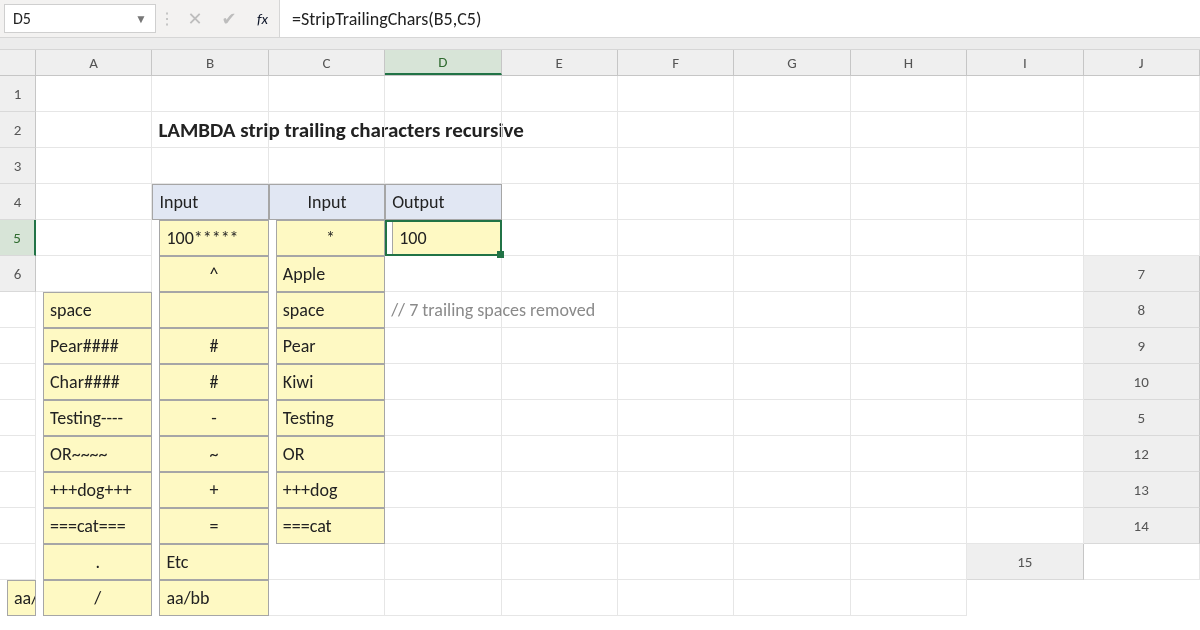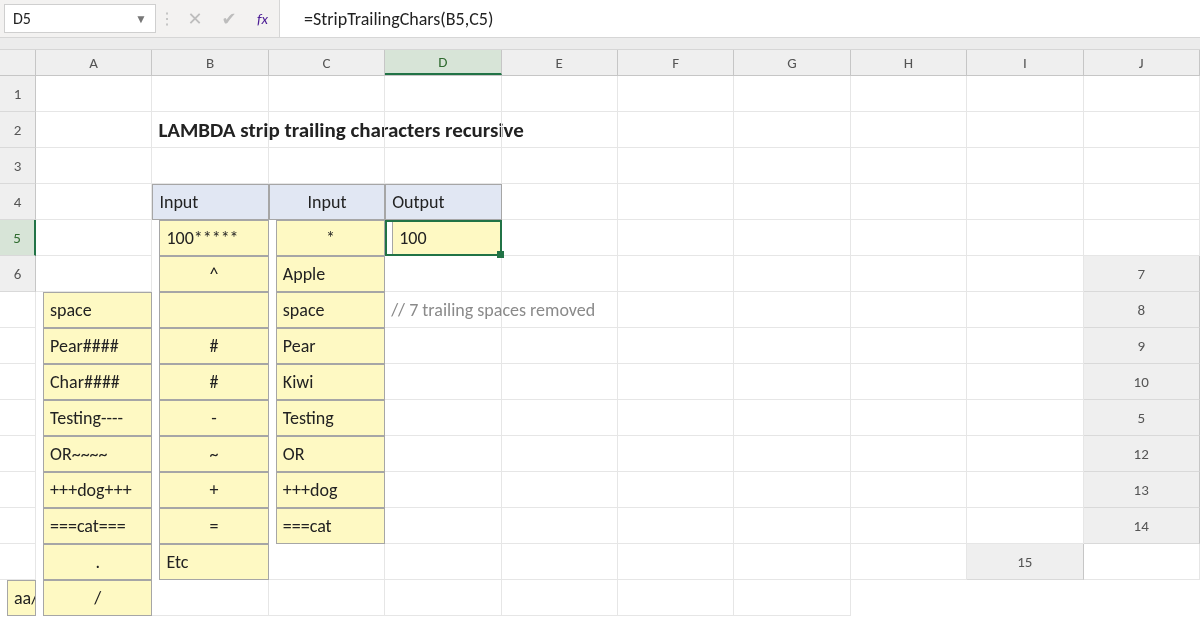--- a/index.html
+++ b/index.html
@@ -41,28 +41,28 @@
     color: #bdbdbd; font-size: 16px;
   }
   .fb-btn {
     width: 34px;
     display: flex; align-items: center; justify-content: center;
     color: #bdbdbd; font-size: 18px;
   }
   .fx-label {
     width: 34px;
     display: flex; align-items: center; justify-content: center;
-    color: #4c1d95; font-style: italic; font-size: 15px;
+    color: #0f172a; font-style: italic; font-size: 15px;
     border-right: 1px solid #d6d6d6;
   }
   .formula-input {
     flex: 1;
     background: #fff;
     display: flex; align-items: center;
-    padding: 0 24px;
+    padding: 0 12px;
     font-size: 18px;
     color: #222;
   }
   .spacer-bar {
     height: 12px;
     background: #ececec;
     border-bottom: 1px solid #d6d6d6;
   }
 
   
@@ -341,20 +341,21 @@
       <div class="cell"></div>
       <div class="cell"></div>
       <div class="cell"></div>
       <div class="cell"></div>
       <div class="cell"></div>
 
     <div class="rh">15</div>
     <div class="cell"></div>
     <div class="cell td-cell">aa/bb///</div>
     <div class="cell td-cell center">/</div>
+    <div class="cell td-cell">aa/bb</div>
     <div class="cell"></div>
       <div class="cell"></div>
       <div class="cell"></div>
       <div class="cell"></div>
       <div class="cell"></div>
       <div class="cell"></div>
   </div>
 
   <div class="selection" style="left:385px; top:170px; width:117px; height:36px;">
     <div class="handle"></div>

